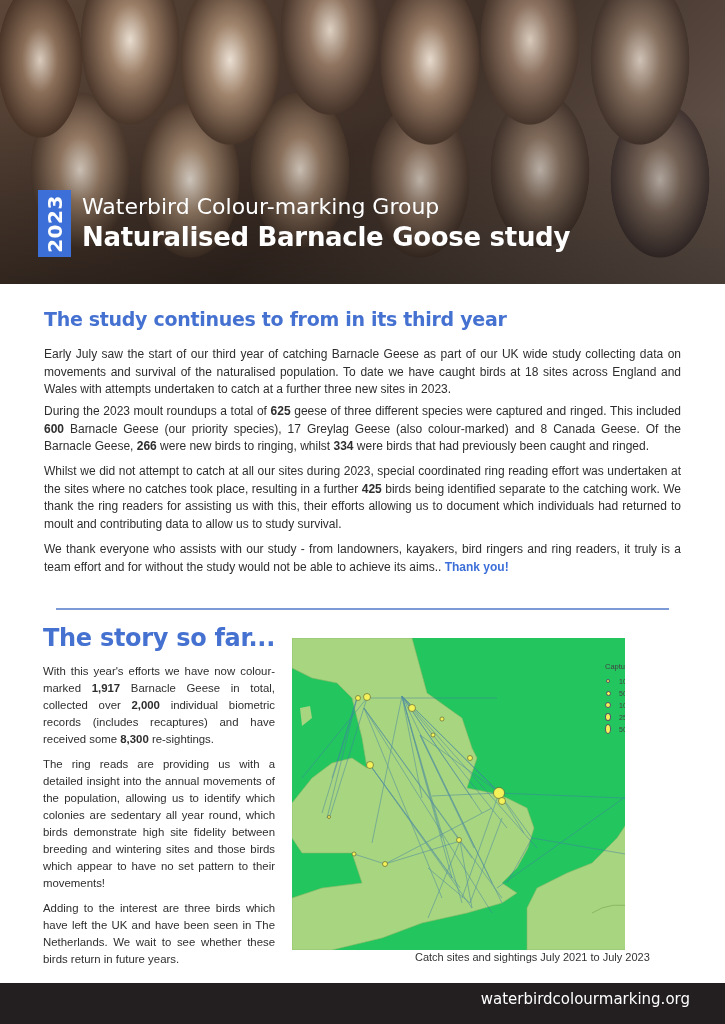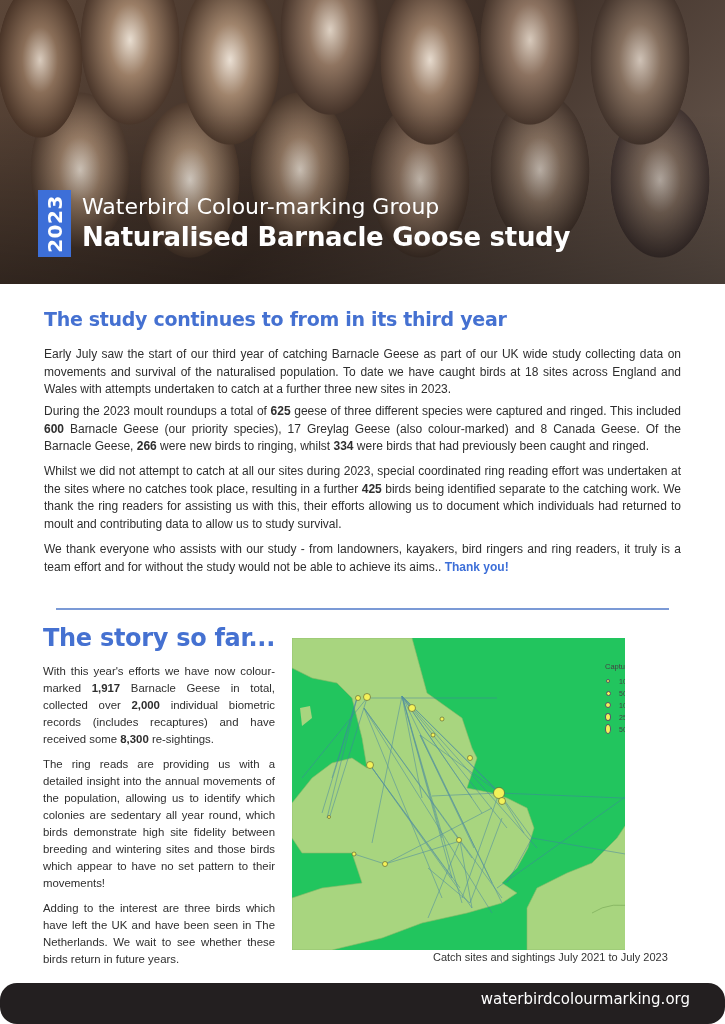--- a/index.html
+++ b/index.html
@@ -77,25 +77,25 @@
   .legend {
     position: absolute; left: 313px; top: 24px; font-size: 7px; color: #444;
     font-family: "Liberation Sans", sans-serif;
   }
   .legend .lg-title { font-size: 7.5px; margin-bottom: 4px; }
   .legend-row { display: flex; align-items: center; height: 12px; }
   .legend-dot { border-radius: 50%; background: #f3f25a; border: 1px solid #556; margin-right: 8px; }
   .legend-dot-wrap { width: 14px; display: flex; justify-content: center; }
 
   .caption {
-    position: absolute; left: 433px; top: 951px; font-size: 11px; color: #333;
+    position: absolute; left: 415px; top: 951px; font-size: 11px; color: #333;
   }
 
   .footer {
-    position: absolute; left: 0; top: 983px; width: 725px; height: 41px; background: #231f20; border-radius: 17px;
+    position: absolute; left: 0; top: 983px; width: 725px; height: 41px; background: #231f20;
   }
   .footer-url {
     position: absolute; right: 35px; top: 7px; color: #ffffff; font-size: 15px;
     font-family: "DejaVu Sans", sans-serif;
   }
 </style>
 </head>
 <body>
 
 <div class="hero"></div>

